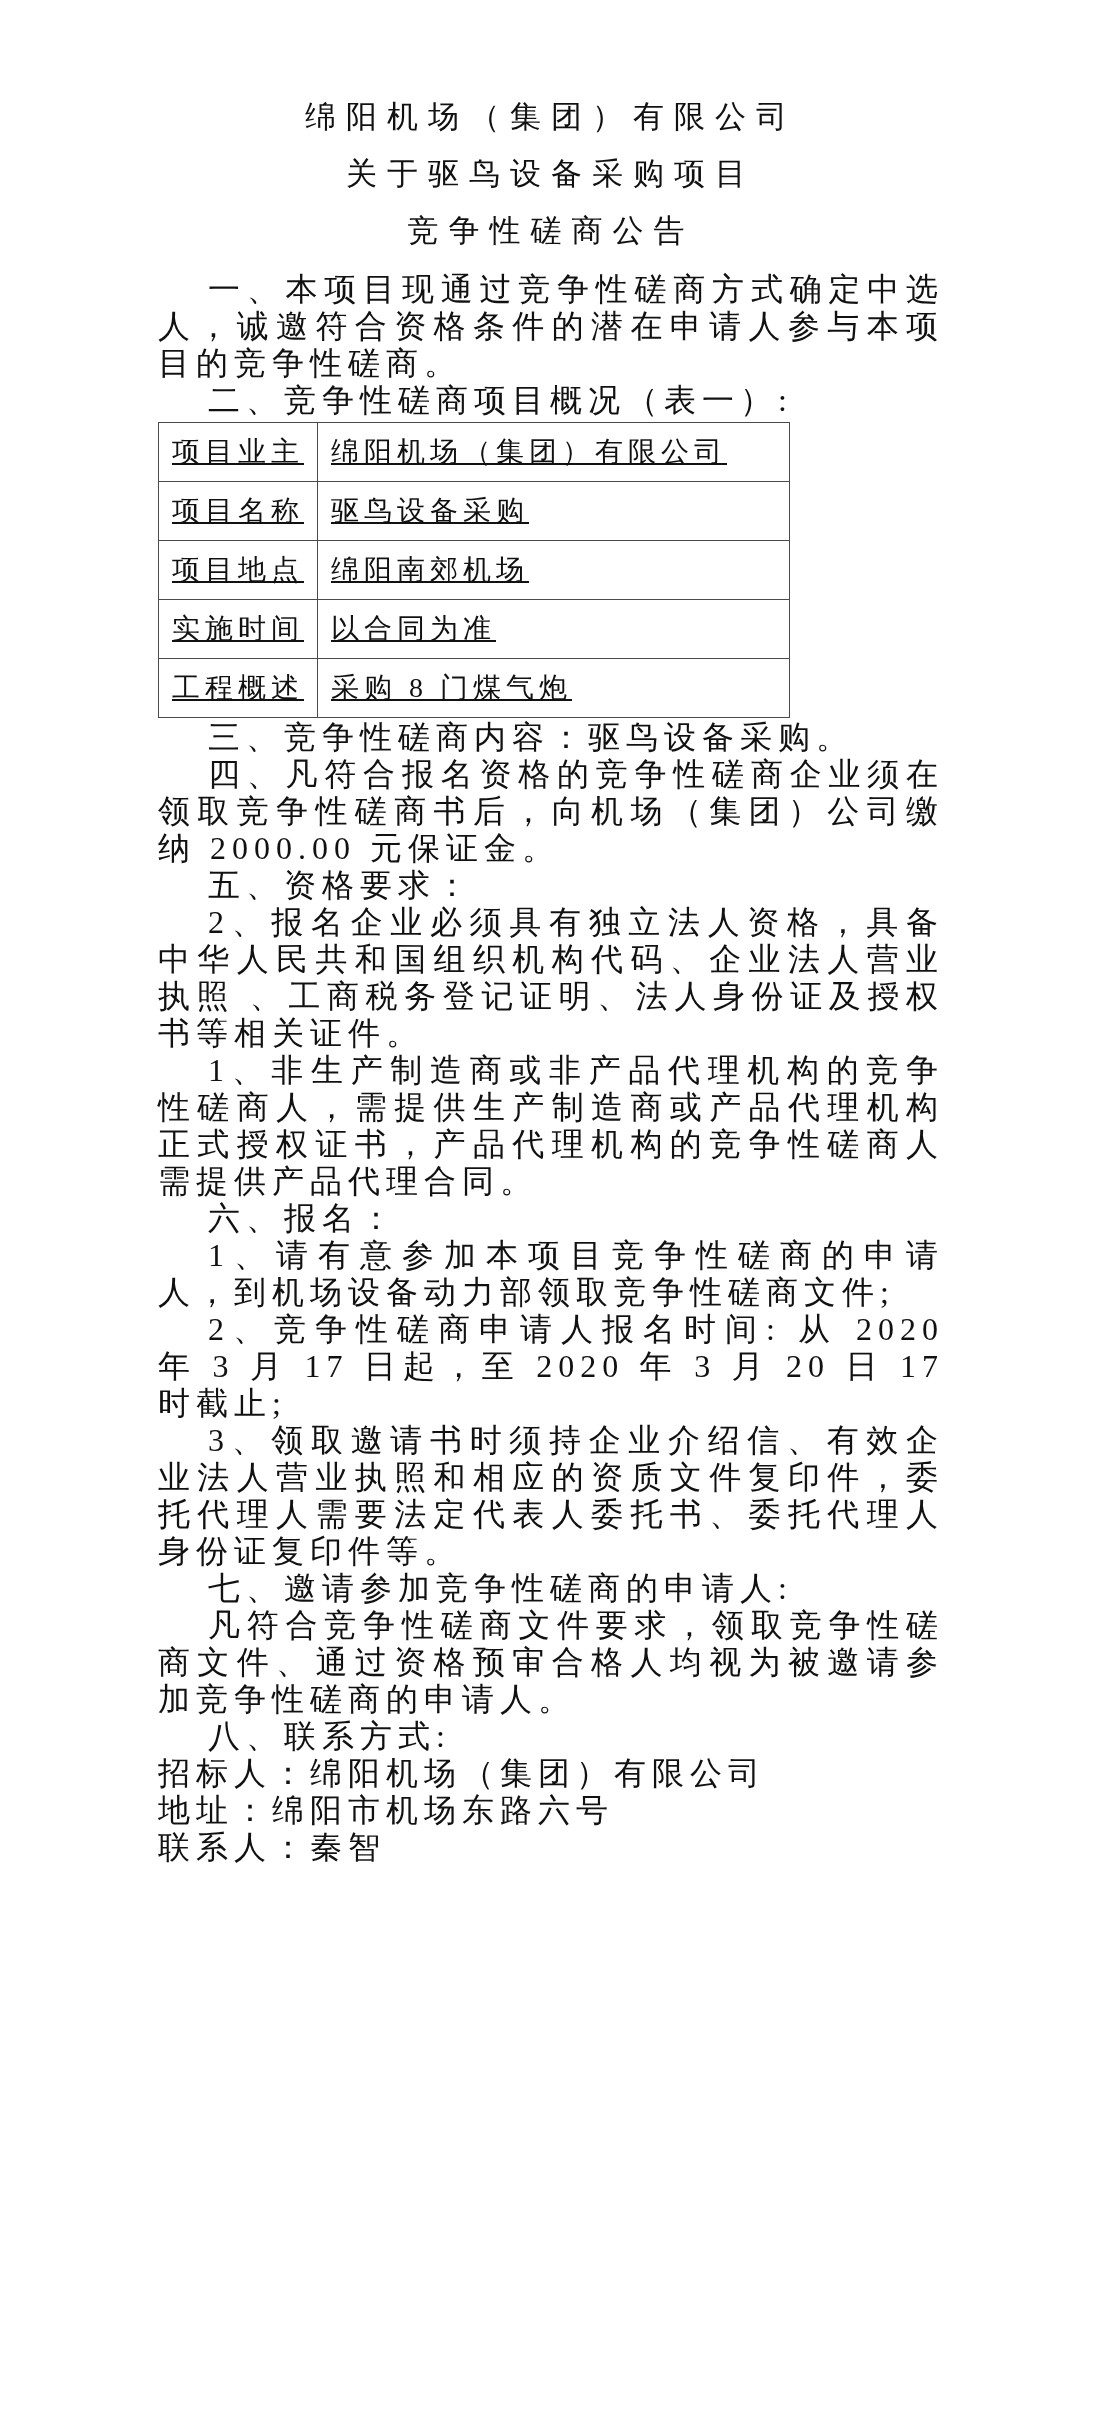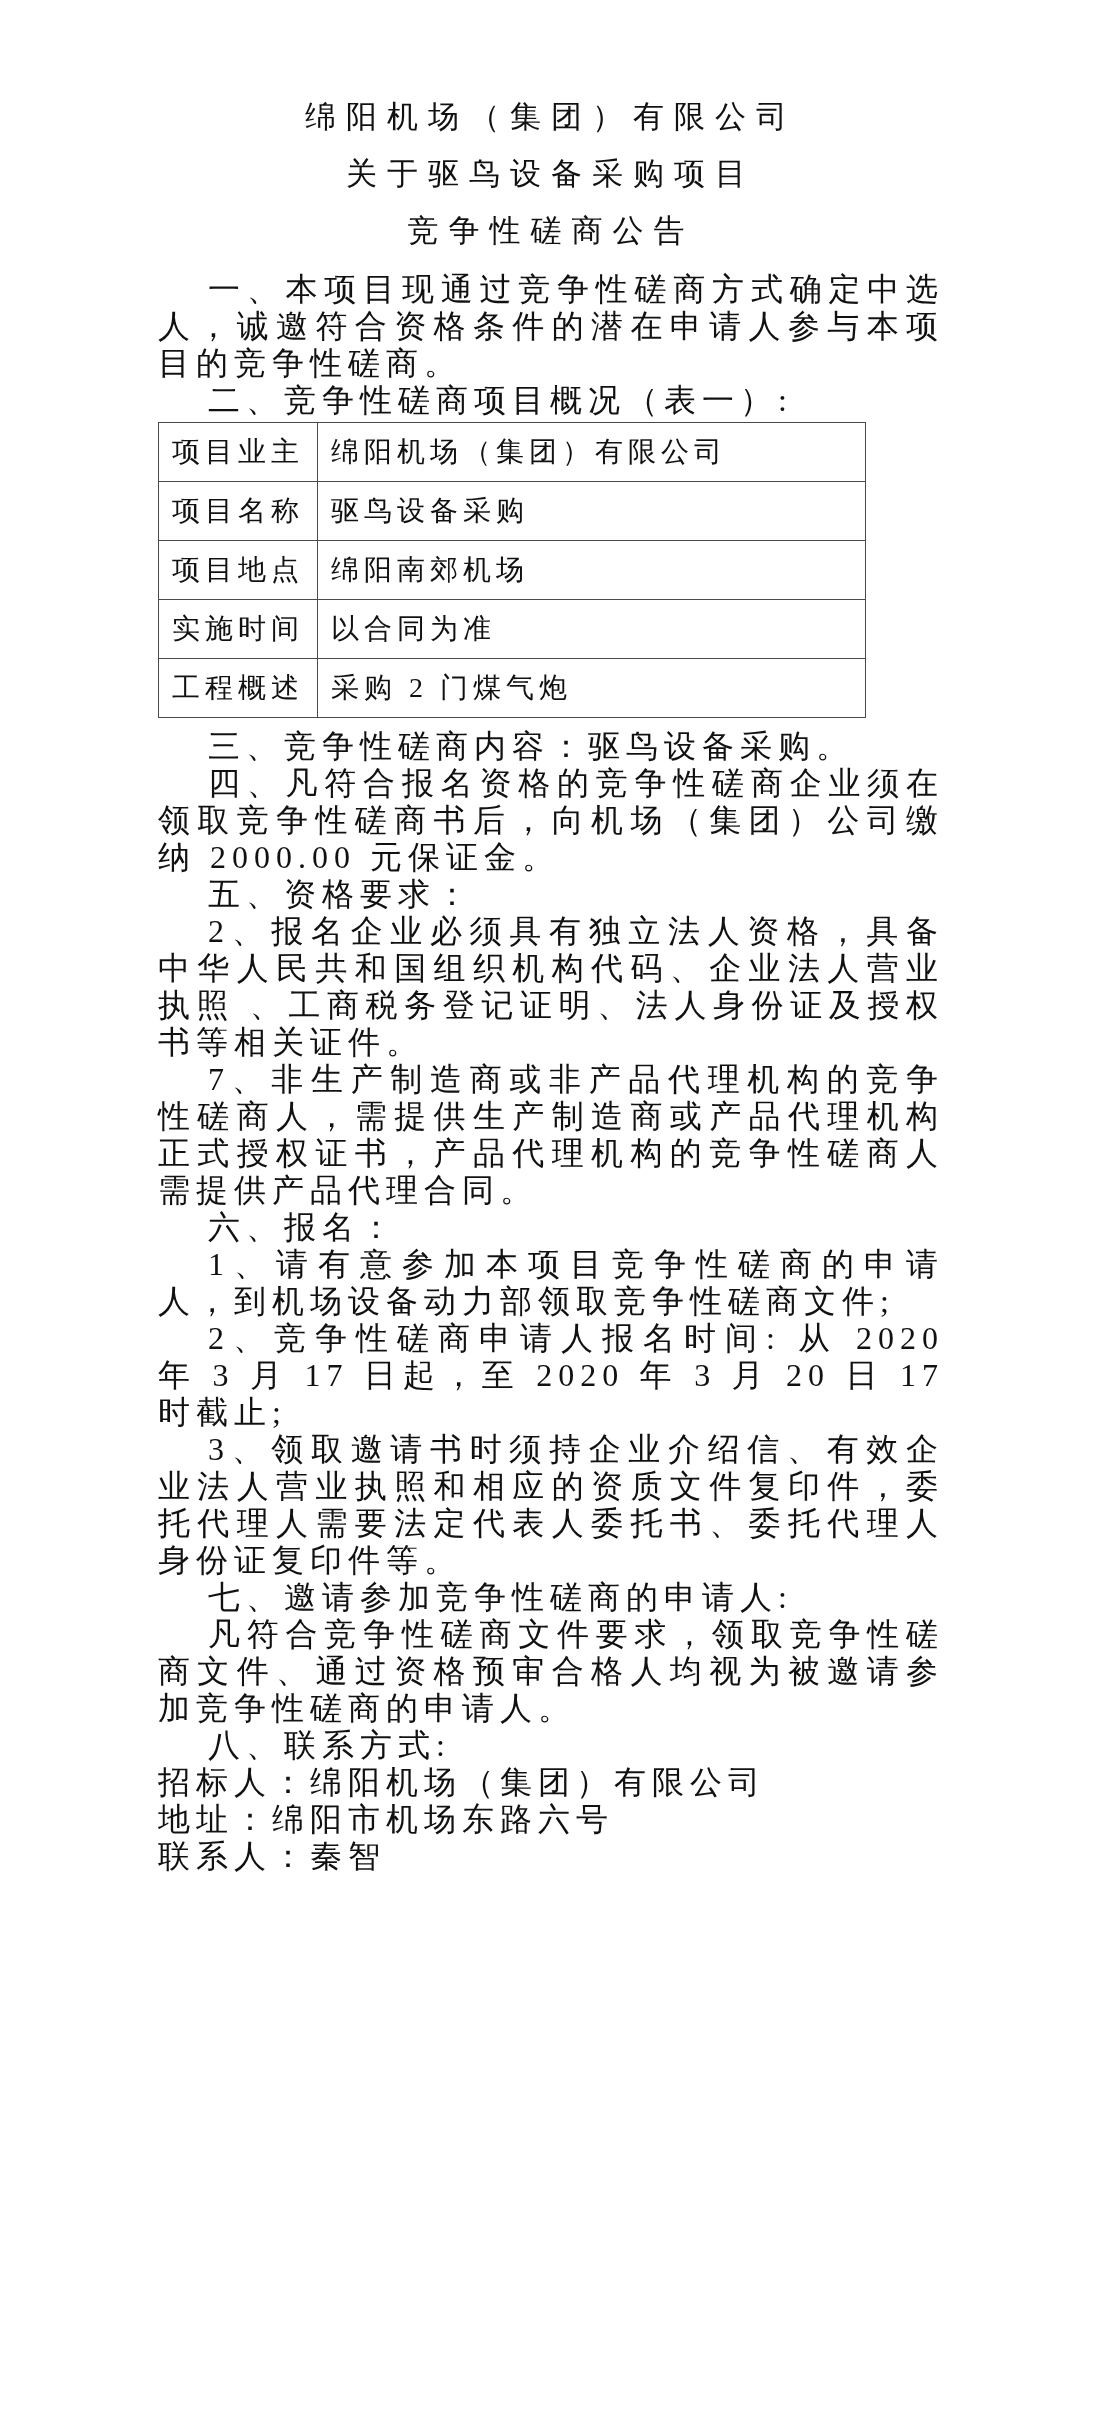--- a/index.html
+++ b/index.html
@@ -30,24 +30,25 @@
     margin: 0;
     font-size: 32px;
     line-height: 37px;
     letter-spacing: 6px;
     text-align: justify;
     text-indent: 50px;
   }
   p.first-par { margin-top: 12px; }
   p.contact-par { text-indent: 0; }
   table.overview {
-    width: 708px;
+    width: 632px;
     border-collapse: collapse;
     table-layout: fixed;
-    margin: 3px 0 10px 0;
+    margin: 3px 0 1px 0;
+    text-decoration: underline;
   }
   table.overview td {
     border: 1px solid #4a4a4a;
     font-size: 28px;
     letter-spacing: 5px;
     line-height: 54px;
     padding: 2px 13px;
     vertical-align: middle;
     text-align: left;
   }
@@ -79,30 +80,30 @@
       <tr>
         <td class="cell-label">项目地点</td>
         <td class="cell-value">绵阳南郊机场</td>
       </tr>
       <tr>
         <td class="cell-label">实施时间</td>
         <td class="cell-value">以合同为准</td>
       </tr>
       <tr>
         <td class="cell-label">工程概述</td>
-        <td class="cell-value">采购 2 门煤气炮</td>
+        <td class="cell-value">采购 8 门煤气炮</td>
       </tr>
     </tbody>
   </table>
 
   <p class="body-par">三、竞争性磋商内容：驱鸟设备采购。</p>
   <p class="body-par">四、凡符合报名资格的竞争性磋商企业须在领取竞争性磋商书后，向机场（集团）公司缴纳 2000.00 元保证金。</p>
   <p class="body-par">五、资格要求：</p>
   <p class="body-par">2、报名企业必须具有独立法人资格，具备中华人民共和国组织机构代码、企业法人营业执照 、工商税务登记证明、法人身份证及授权书等相关证件。</p>
-  <p class="body-par">7、非生产制造商或非产品代理机构的竞争性磋商人，需提供生产制造商或产品代理机构正式授权证书，产品代理机构的竞争性磋商人需提供产品代理合同。</p>
+  <p class="body-par">1、非生产制造商或非产品代理机构的竞争性磋商人，需提供生产制造商或产品代理机构正式授权证书，产品代理机构的竞争性磋商人需提供产品代理合同。</p>
   <p class="body-par">六、报名：</p>
   <p class="body-par">1、请有意参加本项目竞争性磋商的申请人，到机场设备动力部领取竞争性磋商文件;</p>
   <p class="body-par">2、竞争性磋商申请人报名时间: 从 2020 年 3 月 17 日起，至 2020 年 3 月 20 日 17 时截止;</p>
   <p class="body-par">3、领取邀请书时须持企业介绍信、有效企业法人营业执照和相应的资质文件复印件，委托代理人需要法定代表人委托书、委托代理人身份证复印件等。</p>
   <p class="body-par">七、邀请参加竞争性磋商的申请人:</p>
   <p class="body-par">凡符合竞争性磋商文件要求，领取竞争性磋商文件、通过资格预审合格人均视为被邀请参加竞争性磋商的申请人。</p>
   <p class="body-par">八、联系方式:</p>
 
   <p class="body-par contact-par">招标人：绵阳机场（集团）有限公司</p>
   <p class="body-par contact-par">地址：绵阳市机场东路六号</p>

